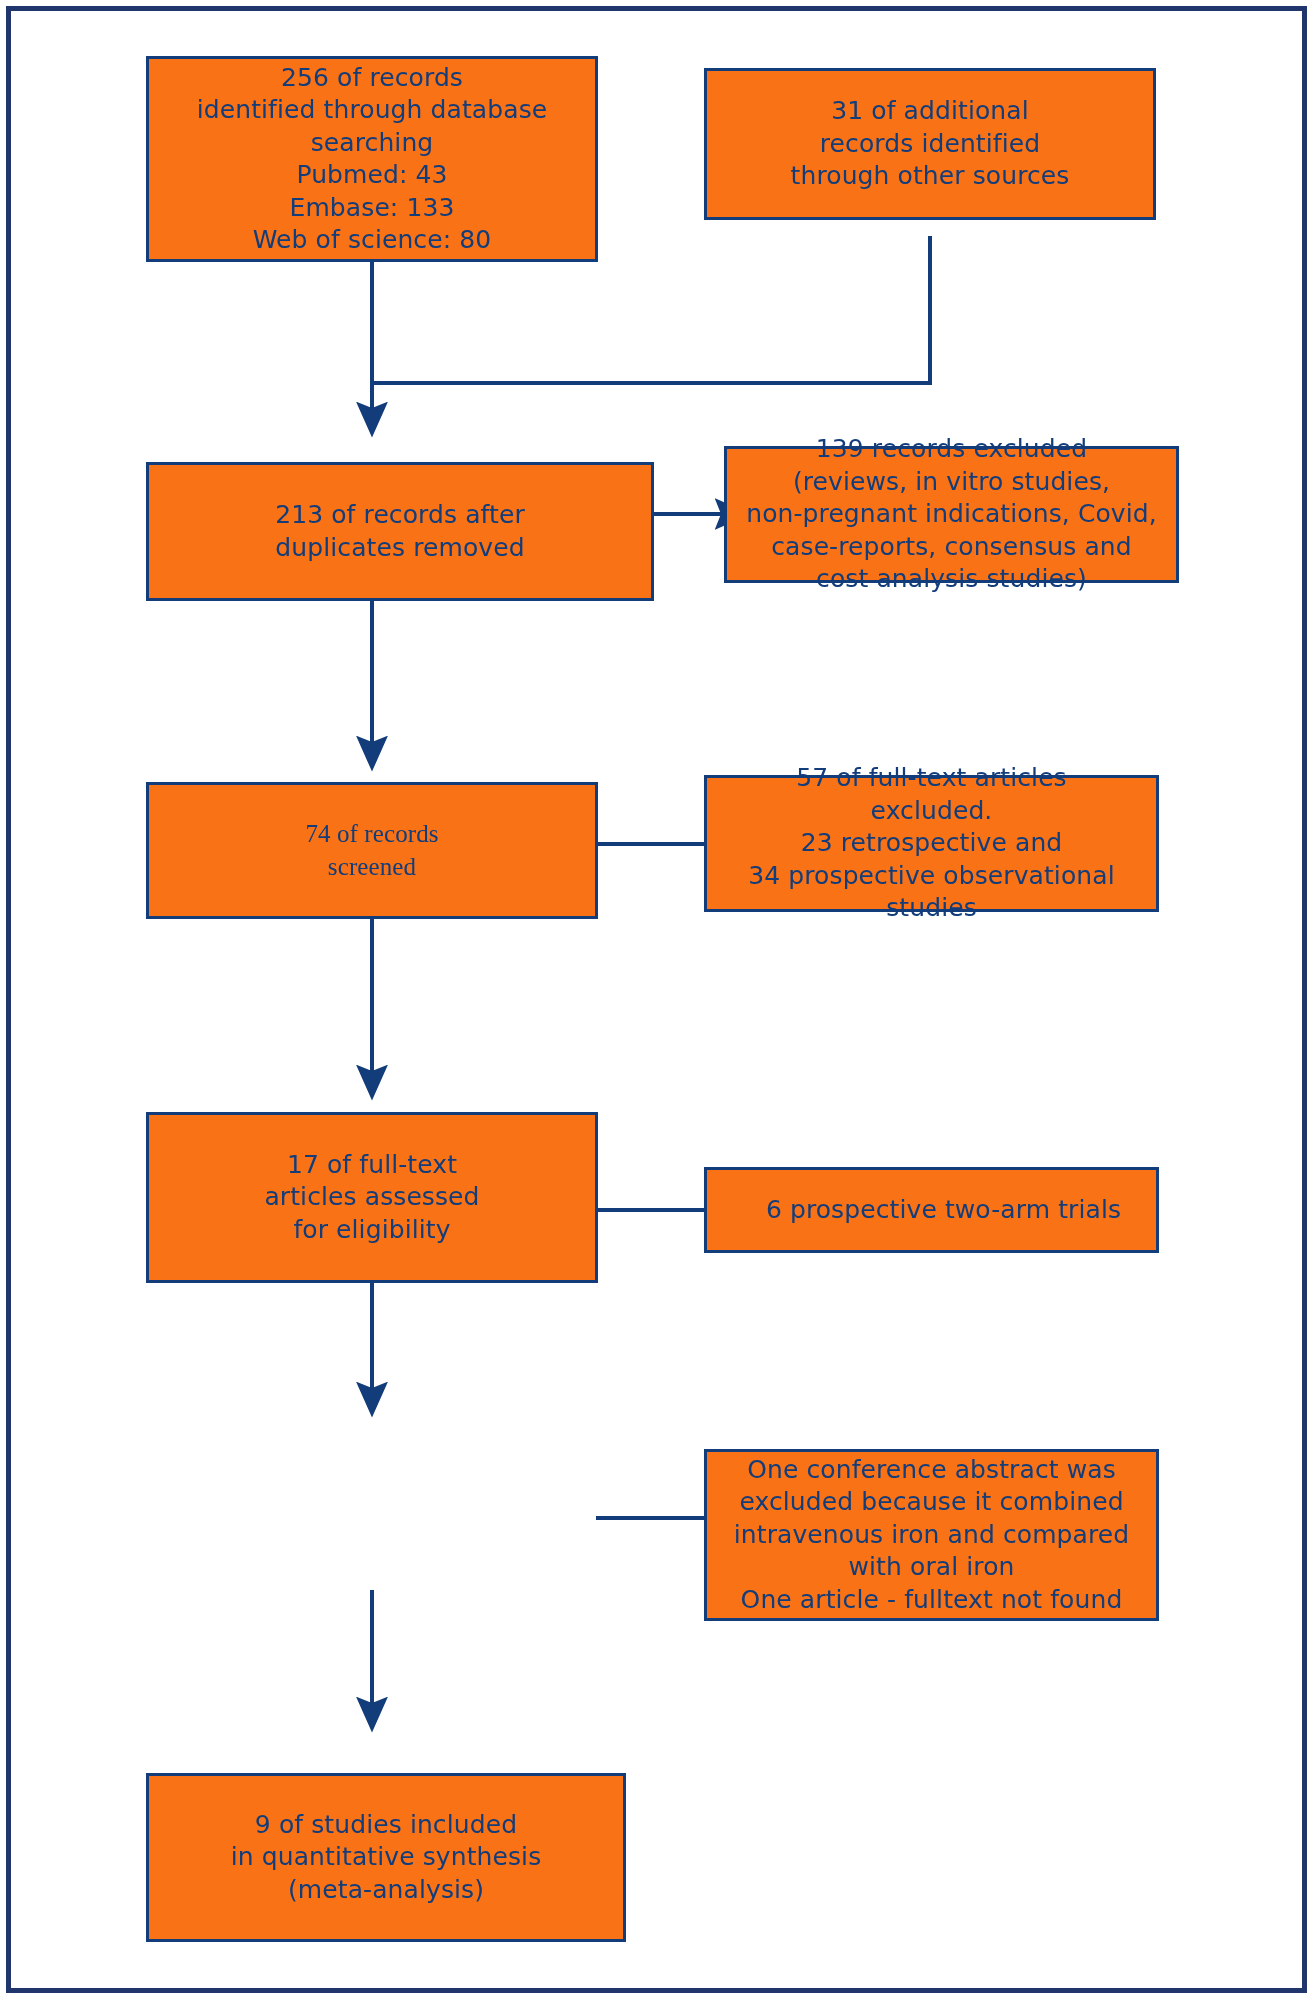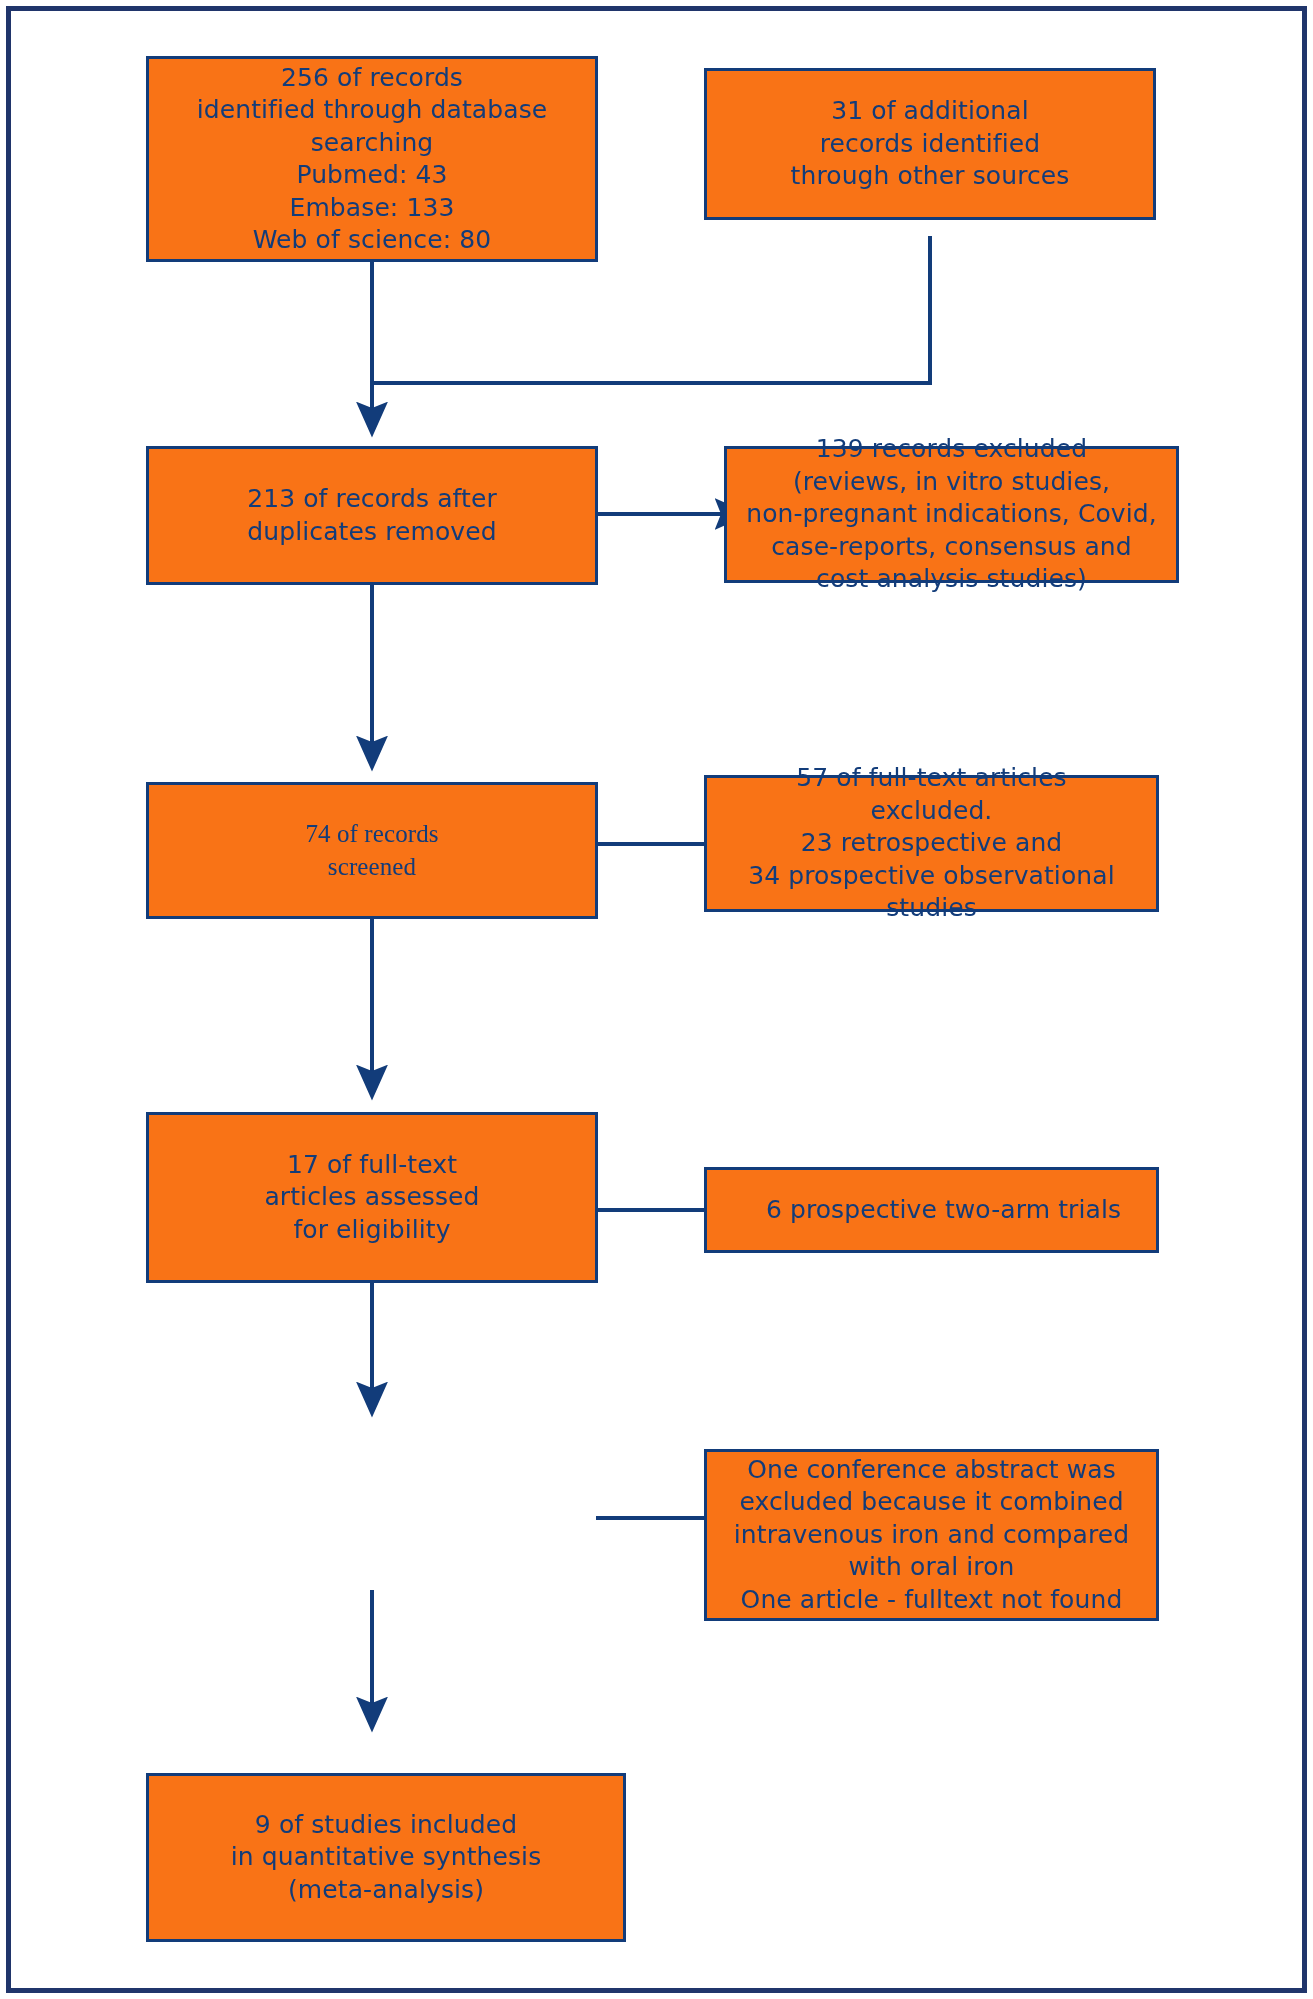--- a/index.html
+++ b/index.html
@@ -109,21 +109,21 @@
 identified through database
 searching
 Pubmed: 43
 Embase: 133
 Web of science: 80</div>
 
   <div class="node" style="left:704px; top:68px; width:452px; height:152px;">31 of additional
 records identified
 through other sources</div>
 
-  <div class="node" style="left:146px; top:446px; width:452px; height:139px;">213 of records after
+  <div class="node" style="left:146px; top:462px; width:508px; height:139px;">213 of records after
 duplicates removed</div>
 
   <div class="node" style="left:704px; top:446px; width:455px; height:137px;margin-left:20px;">139 records excluded
 (reviews, in vitro studies,
 non-pregnant indications, Covid,
 case-reports, consensus and
 cost analysis studies)</div>
 
   <div class="node" style="left:146px; top:782px; width:452px; height:137px;font-family:Liberation Serif, serif;">74 of records
 screened</div>

